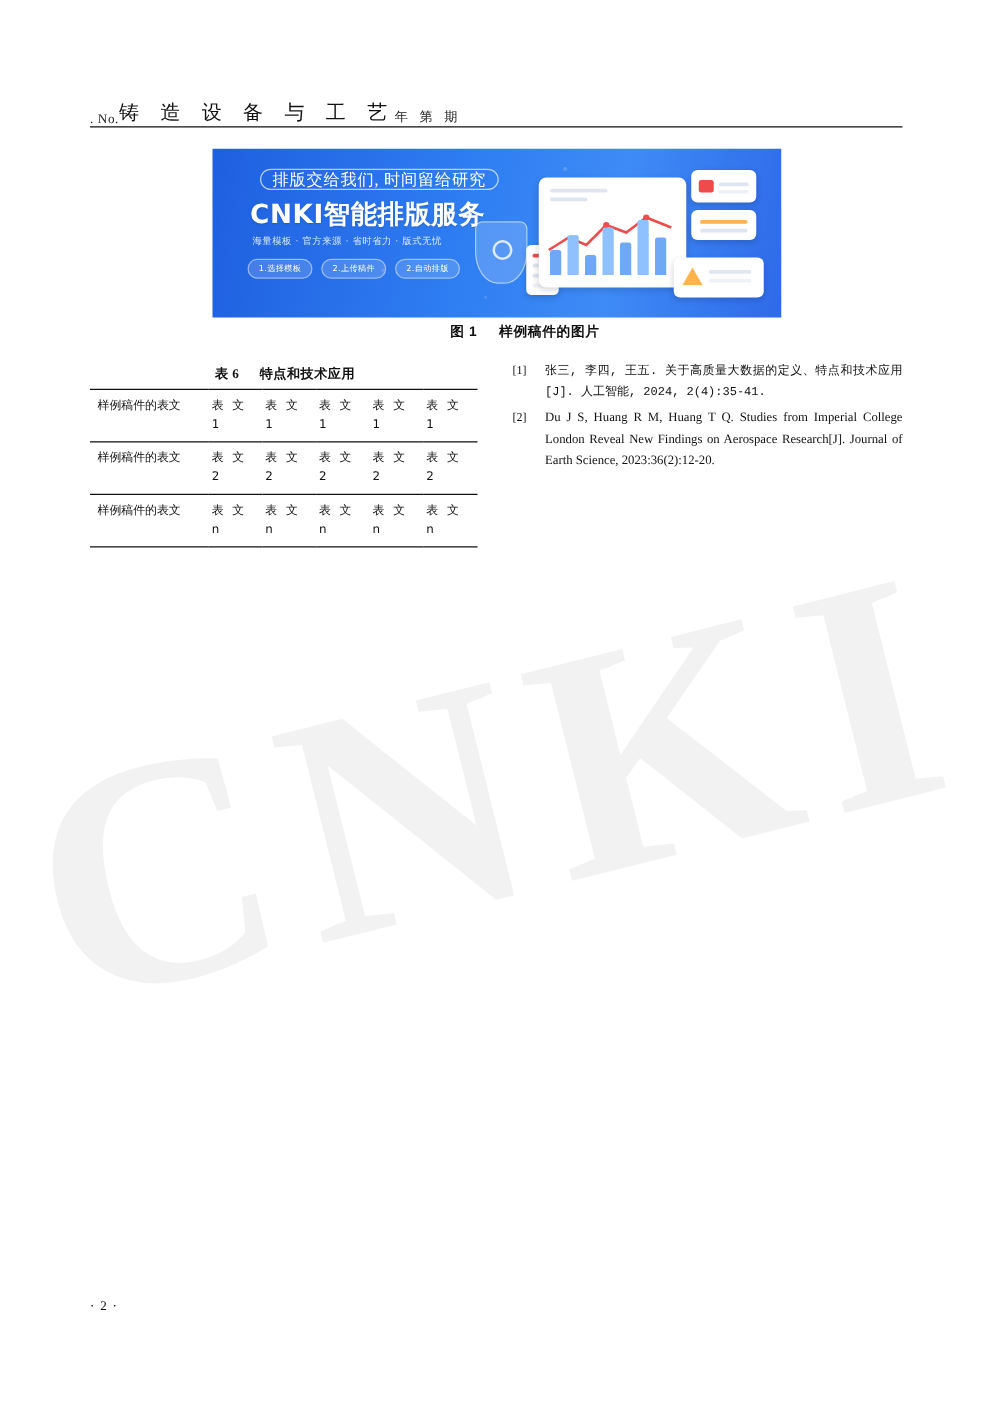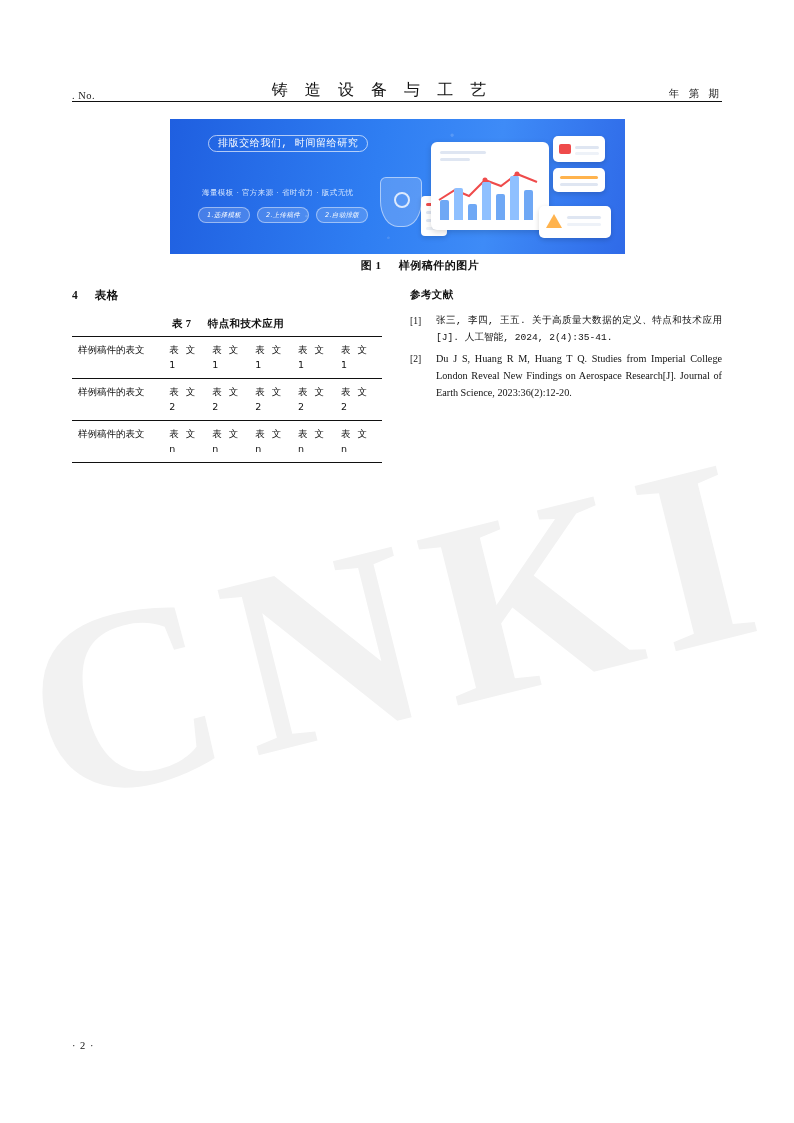--- a/index.html
+++ b/index.html
@@ -47,21 +47,20 @@
   }
 
   
   .running-head {
     position: absolute;
     left: 72px;
     top: 80px;
     width: 650px;
     display: flex;
     align-items: flex-end;
-    justify-content: space-between;
     font-size: 10.5px;
     color: #222;
     z-index: 2;
   }
   .rh-left {
     font-family: "Liberation Serif", serif;
     letter-spacing: 0.5px;
   }
   .rh-center {
     font-family: "DejaVu Sans", sans-serif;
@@ -112,22 +111,22 @@
       radial-gradient(circle at 48% 88%, rgba(255,255,255,.12) 1px, transparent 1.6px);
   }
   .banner-pill {
     position: absolute;
     left: 38px;
     top: 16px;
     padding: 2px 9px;
     border: 1px solid rgba(255,255,255,.65);
     border-radius: 9px;
     color: #ffffff;
-    font-family: Liberation Mono, monospace;
-    font-size: 10px;
+    font-family: Liberation Serif, serif;
+    font-size: 13px;
     letter-spacing: .6px;
     line-height: 11px;
   }
   .banner-title {
     position: absolute;
     left: 30px;
     top: 38px;
     color: #ffffff;
     font-family: "DejaVu Sans", sans-serif;
     font-size: 21px;
@@ -154,21 +153,20 @@
   .step-chip {
     background: rgba(255,255,255,.16);
     border: 1px solid rgba(255,255,255,.45);
     border-radius: 8px;
     padding: 2px 8px;
     color: #fff;
     font-family: "DejaVu Sans", sans-serif;
     font-size: 6.5px;
     line-height: 10px;
     letter-spacing: .3px;
-    font-style: italic;
   }
   .shield {
     position: absolute;
     left: 210px;
     top: 58px;
     width: 40px;
     height: 48px;
     background: rgba(255,255,255,.18);
     border: 1px solid rgba(255,255,255,.5);
     border-radius: 6px 6px 18px 18px / 6px 6px 26px 26px;
@@ -350,21 +348,21 @@
     width: 455px;
     text-align: center;
     font-family: "DejaVu Sans", sans-serif;
     font-size: 11px;
     font-weight: 700;
     color: #111;
     letter-spacing: .5px;
     z-index: 2;
   }
   .fig-caption .num {
-    font-family: Liberation Serif, serif;
+    font-family: Liberation Sans, sans-serif;
     margin-left: 45px;
   }
 
   
   .col-left {
     position: absolute;
     left: 72px;
     top: 288px;
     width: 312px;
     z-index: 2;
@@ -481,20 +479,21 @@
     <div class="rh-left">.    No.</div>
     <div class="rh-center">铸 造 设 备 与 工 艺</div>
     <div class="rh-right">年 第   期</div>
   </div>
   <div class="head-rule"></div>
 
   <div class="figure-wrap">
     <div class="banner">
       <div class="dots"></div>
       <div class="banner-pill">排版交给我们, 时间留给研究</div>
+      <div class="banner-title">CNKI智能排版服务</div>
       <div class="banner-sub">海量模板 · 官方来源 · 省时省力 · 版式无忧</div>
       <div class="banner-steps">
         <div class="step-chip">1.选择模板</div>
         <div class="step-chip">2.上传稿件</div>
         <div class="step-chip">2.自动排版</div>
       </div>
       <div class="shield"></div>
 
       <div class="dash">
         <div class="doc-left"></div>
@@ -526,27 +525,23 @@
     </div>
   </div>
 
   <div class="fig-caption">
     <span class="num">图 1</span>
     &nbsp;&nbsp;
     <span>样例稿件的图片</span>
   </div>
 
   <div class="col-left">
-    <div class="sec-head">
-      <span class="idx">4</span>
-      <span>表格</span>
-    </div>
 
     <div class="tbl-caption">
-      <span class="num">表 7</span>
+      <span class="num">表 6</span>
       &nbsp;&nbsp;
       <span>特点和技术应用</span>
     </div>
 
     <table class="sample">
       <tbody>
         <tr class="top-rule">
           <td class="first">样例稿件的表文</td>
           <td class="cell">表 文 1</td>
           <td class="cell">表 文 1</td>
@@ -568,21 +563,20 @@
           <td class="cell">表 文 n</td>
           <td class="cell">表 文 n</td>
           <td class="cell">表 文 n</td>
           <td class="cell">表 文 n</td>
         </tr>
       </tbody>
     </table>
   </div>
 
   <div class="col-right">
-    <div class="ref-head">参考文献</div>
 
     <div class="ref-item">
       <div class="ref-num">[1]</div>
       <div class="ref-text">张三, 李四, 王五. 关于高质量大数据的定义、特点和技术应用[J]. 人工智能, 2024, 2(4):35-41.</div>
     </div>
 
     <div class="ref-item">
       <div class="ref-num">[2]</div>
       <div class="ref-text latin">Du J S, Huang R M, Huang T Q. Studies from Imperial College London Reveal New Findings on Aerospace Research[J]. Journal of Earth Science, 2023:36(2):12-20.</div>
     </div>

